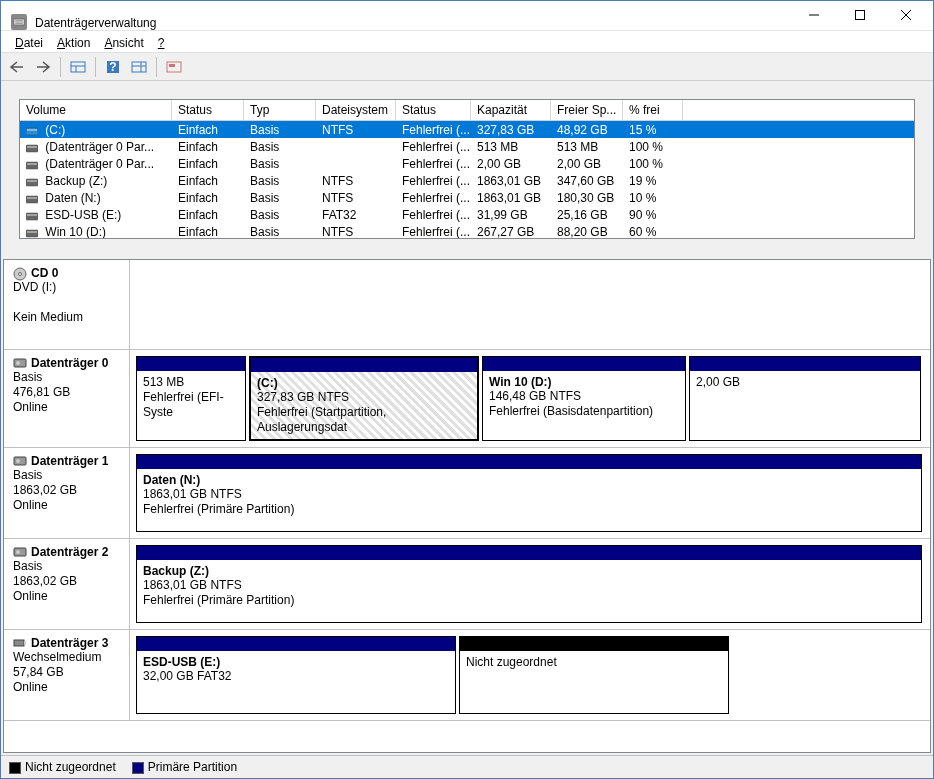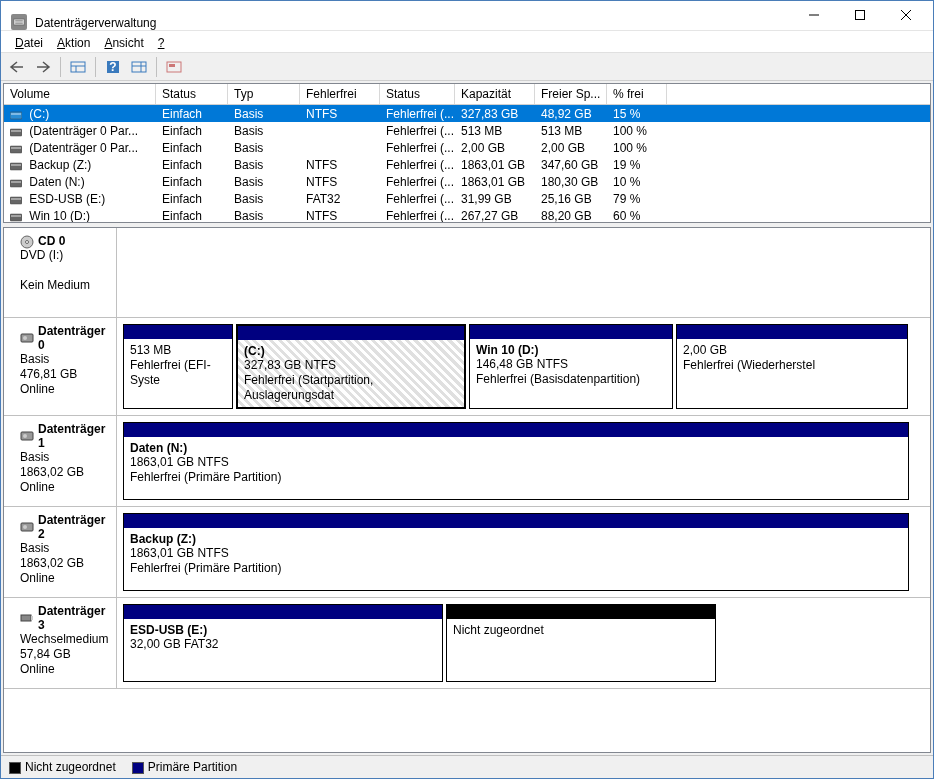--- a/index.html
+++ b/index.html
@@ -10,31 +10,31 @@
 .title{flex:1;padding-left:2px}
 .winbtn{width:46px;height:30px;display:flex;align-items:center;justify-content:center;cursor:pointer}
 .winbtn svg{width:10px;height:10px}
 .menubar{height:22px;background:#fff;display:flex;align-items:flex-end;padding:0 8px;gap:2px;border-bottom:1px solid #e0e0e0}
 .menuitem{padding:2px 6px;cursor:pointer}
 .mul{text-decoration:underline}
 .toolbar{height:28px;background:#f0f0f0;display:flex;align-items:center;padding:0 4px;gap:2px;border-bottom:1px solid #cfcfcf}
 .tbtn{width:24px;height:24px;display:flex;align-items:center;justify-content:center;cursor:pointer;border:1px solid transparent}
 .tsep{width:1px;height:20px;background:#c0c0c0;margin:0 3px}
 .content{flex:1;display:flex;flex-direction:column;background:#f0f0f0;overflow:hidden}
-.voltable{background:#fff;border:1px solid #828790;margin:2px;height:140px;overflow:hidden;display:flex;flex-direction:column}
+.voltable{background:#fff;border:1px solid #828790;margin:18px;height:140px;overflow:hidden;display:flex;flex-direction:column}
 .vhead{display:flex;background:#fff;border-bottom:1px solid #d0d0d0}
 .vhead .vh{border-right:1px solid #d8d8d8;padding:3px 6px;background:#fff;font-weight:400;cursor:pointer;white-space:nowrap;overflow:hidden}
 .vrow{display:flex;padding:0;height:17px;align-items:center;cursor:pointer}
 .vrow.sel{background:#0078d7;color:#fff}
 .vrow.sel .vc{color:#fff}
 .vrow .vc{padding:1px 6px;white-space:nowrap;overflow:hidden}
 .vrow .vico{width:12px;height:10px;display:inline-block;margin-right:4px;vertical-align:middle}
 .diskpane{flex:1;background:#fff;border:1px solid #828790;margin:2px;overflow:auto}
 .diskrow{display:flex;border-bottom:1px solid #c0c0c0;min-height:90px}
-.dlabel{width:113px;border-right:1px solid #c0c0c0;padding:6px 16px;background:#fff}
+.dlabel{width:126px;border-right:1px solid #c0c0c0;padding:6px 9px;background:#fff}
 .dlabel .dname{font-weight:700;display:flex;align-items:center;gap:4px}
 .dlabel .dline{line-height:1.25}
 .dparts{flex:1;padding:6px 6px 6px 6px;display:flex;gap:3px}
 .part{border:1px solid #000;display:flex;flex-direction:column;min-height:78px;cursor:pointer}
 .part .pbar{height:14px;background:#000080}
 .part.sel{border:2px solid #000}
 .part .pbody{padding:4px 6px;flex:1;background:#fff}
 .part.hatch .pbody{background:repeating-linear-gradient(45deg,#fff,#fff 3px,#e0e0e0 3px,#e0e0e0 6px)}
 .part .pname{font-weight:700}
 .part .pinfo{line-height:1.25}
@@ -123,21 +123,21 @@
     </div>
 </div>
 
 <div class="content">
 
   <div class="voltable">
     <div class="vhead">
       <div class="vh w-vol">Volume</div>
       <div class="vh w-lay">Status</div>
       <div class="vh w-typ">Typ</div>
-      <div class="vh w-fs">Fehlerfrei</div>
+      <div class="vh w-fs">Dateisystem</div>
       <div class="vh w-stat">Status</div>
       <div class="vh w-cap">Kapazität</div>
       <div class="vh w-free">Freier Sp...</div>
       <div class="vh w-pct">% frei</div>
       <div class="vh" style="flex:1;border-right:none"></div>
     </div>
     <div id="volrows">
         <div class="vrow sel">
           <div class="vc w-vol"><span class="vico"><svg width="12" height="10" viewBox="0 0 12 10">
                 <rect x="0" y="2" width="12" height="7" rx="1" fill="#2a8dd4" stroke="#444" stroke-width="0.5"></rect>
@@ -207,21 +207,21 @@
           <div class="vc w-vol"><span class="vico"><svg width="12" height="10" viewBox="0 0 12 10">
                 <rect x="0" y="2" width="12" height="7" rx="1" fill="#666" stroke="#444" stroke-width="0.5"></rect>
                 <rect x="1" y="3" width="10" height="2" fill="#fff" opacity="0.4"></rect>
               </svg></span> ESD-USB (E:)</div>
           <div class="vc w-lay">Einfach</div>
           <div class="vc w-typ">Basis</div>
           <div class="vc w-fs">FAT32</div>
           <div class="vc w-stat">Fehlerfrei (...</div>
           <div class="vc w-cap">31,99 GB</div>
           <div class="vc w-free">25,16 GB</div>
-          <div class="vc w-pct">79 %</div>
+          <div class="vc w-pct">90 %</div>
         </div>
         <div class="vrow">
           <div class="vc w-vol"><span class="vico"><svg width="12" height="10" viewBox="0 0 12 10">
                 <rect x="0" y="2" width="12" height="7" rx="1" fill="#666" stroke="#444" stroke-width="0.5"></rect>
                 <rect x="1" y="3" width="10" height="2" fill="#fff" opacity="0.4"></rect>
               </svg></span> Win 10 (D:)</div>
           <div class="vc w-lay">Einfach</div>
           <div class="vc w-typ">Basis</div>
           <div class="vc w-fs">NTFS</div>
           <div class="vc w-stat">Fehlerfrei (...</div>
@@ -277,21 +277,20 @@
               <div class="pbody">
                 <div class="pname">Win 10  (D:)</div>
                 <div class="pinfo">146,48 GB NTFS</div>
                 <div class="pinfo">Fehlerfrei (Basisdatenpartition)</div>
               </div>
             </div>
             <div class="part" style="width: 232px;">
               <div class="pbar"></div>
               <div class="pbody">
                 <div class="pinfo">2,00 GB</div>
-                <div class="pinfo">Fehlerfrei (Wiederherstel</div>
               </div>
             </div>
           </div>
         </div>
         <div class="diskrow">
           <div class="dlabel">
             <div class="dname"><span class="diskico"><svg width="14" height="12" viewBox="0 0 14 12">
                   <rect x="1" y="2" width="12" height="8" rx="1" fill="#999" stroke="#444"></rect>
                   <circle cx="5" cy="6" r="2" fill="#ccc"></circle>
                 </svg></span>Datenträger 1</div>

